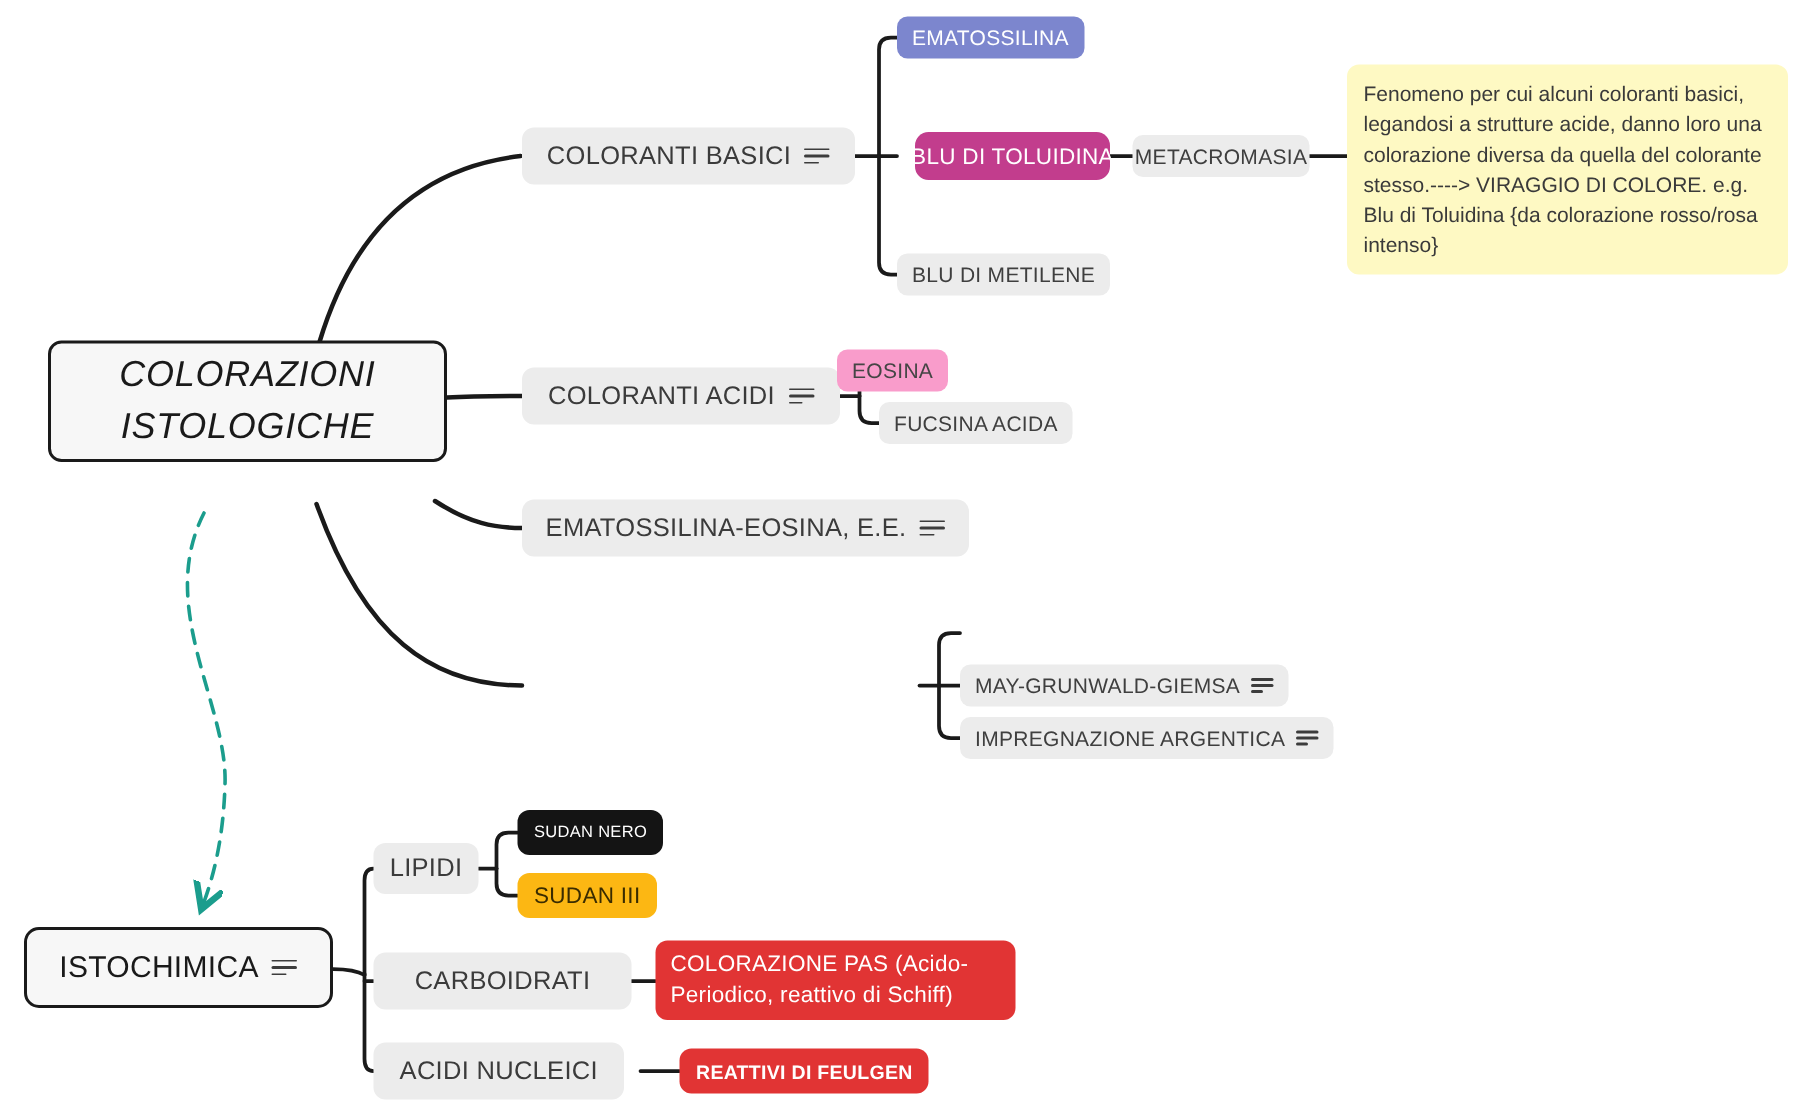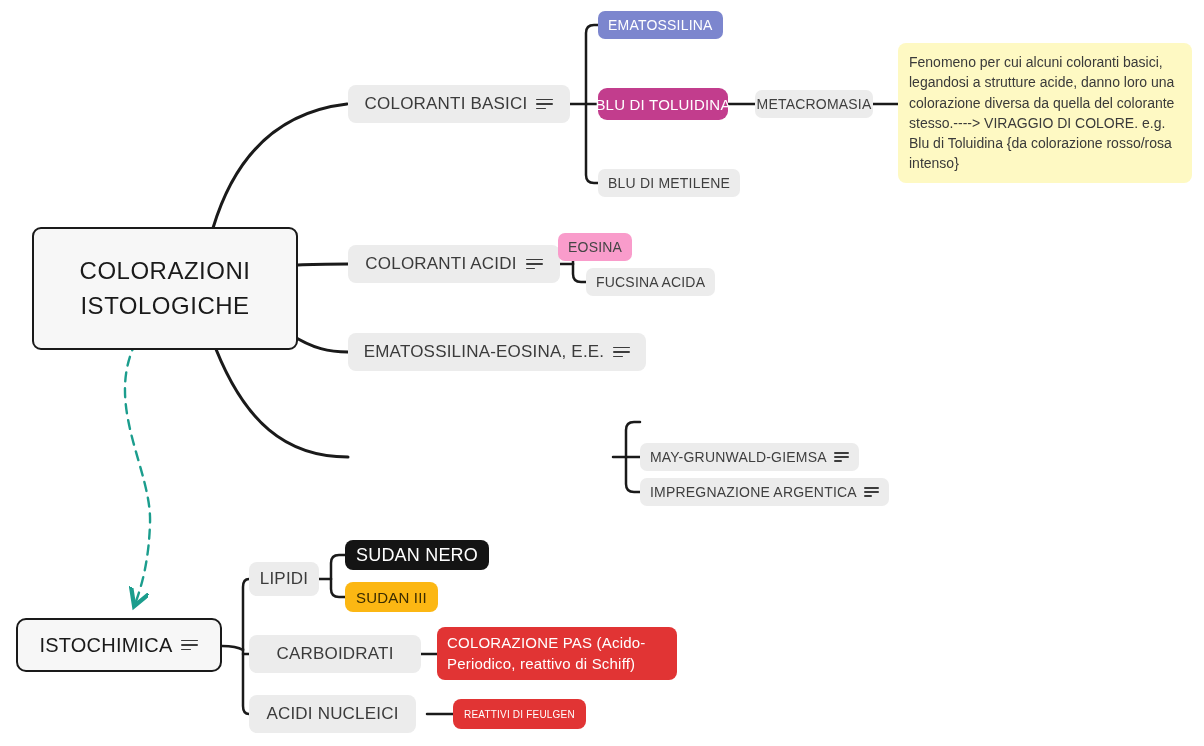--- a/index.html
+++ b/index.html
@@ -25,21 +25,21 @@
   .rootnode{
     background:#f7f7f7;border:2.5px solid #1a1a1a;border-radius:9px;
     font-size:24px;line-height:1.45;color:#1a1a1a;text-align:center;
     white-space:normal;letter-spacing:.5px;
   }
   .istochimica{
     background:#f7f7f7;border:2.5px solid #1a1a1a;border-radius:10px;
     font-size:20px;color:#1a1a1a;
   }
   .purple{background:#7c86ce;color:#ffffff;}
-  .magenta{background:#c23d8d;color:#ffffff;border-radius:9px;}
+  .magenta{background:#c23d8d;color:#ffffff;border-radius:9px;margin-left:12px;}
   .pink{background:#f99ccb;color:#454545;}
   .black{background:#141414;color:#ffffff;}
   .yellow{background:#fcb713;color:#3a2c00;}
   .red{background:#e13434;color:#ffffff;border-radius:8px;}
   .note{
     position:absolute;z-index:1;background:#fef9c3;border-radius:8px;
     font-size:14px;line-height:1.45;color:#3a3a3a;
     padding:9px 11px;box-sizing:border-box;white-space:normal;
   }
   .pasnode{
@@ -97,21 +97,21 @@
     <path class="sub" d="M319 579 H331"></path>
     <path class="sub" d="M331 579 V563 Q331 555 339 555 H345"></path>
     <path class="sub" d="M331 579 V589 Q331 597 339 597 H345"></path>
 
     <path class="sub" d="M413 654 H437"></path>
     <path class="sub" d="M427 714 H453"></path>
 
     <path class="arrow" d="M136 342 C104 405, 152 470, 150 523 C149 557, 143 583, 135 604" marker-end="url(#arrowhead)"></path>
   </svg>
 
-  <div class="node rootnode" style="left:32px;top:227px;width:266px;height:123px;">
+  <div class="node rootnode" style="left:32px;top:227px;width:266px;height:81px;font-style:italic;">
     <span class="lbl">COLORAZIONI ISTOLOGICHE</span>
   </div>
 
   <div class="node lvl1" style="left:348px;top:85px;width:222px;">
     <span class="lbl">COLORANTI BASICI</span>
     <span class="notes-icon">
         <i></i>
         <i></i>
         <i></i>
       </span>
@@ -189,37 +189,37 @@
         <i></i>
         <i></i>
         <i></i>
       </span>
   </div>
 
   <div class="node lvl1" style="left:249px;top:562px;width:70px;height:34px;padding:0 10px;">
     <span class="lbl">LIPIDI</span>
   </div>
 
-  <div class="node black" style="left:345px;top:540px;height:30px;font-size:18px;padding:0 11px;text-align:center;">
+  <div class="node black" style="left:345px;top:540px;height:30px;font-size:11px;padding:0 11px;text-align:center;">
     <span class="lbl">SUDAN NERO</span>
   </div>
 
   <div class="node yellow" style="left:345px;top:582px;height:30px;font-size:15px;padding:0 11px;">
     <span class="lbl">SUDAN III</span>
   </div>
 
   <div class="node lvl1" style="left:249px;top:635px;width:172px;">
     <span class="lbl">CARBOIDRATI</span>
   </div>
 
   <div class="node red pasnode" style="left:437px;top:627px;width:240px;">
     <span class="lbl" style="white-space:normal;">COLORAZIONE PAS (Acido-Periodico, reattivo di Schiff)</span>
   </div>
 
   <div class="node lvl1" style="left:249px;top:695px;width:167px;">
     <span class="lbl">ACIDI NUCLEICI</span>
   </div>
 
-  <div class="node red" style="left:453px;top:699px;height:30px;font-size:10px;padding:0 11px;">
+  <div class="node red" style="left:453px;top:699px;height:30px;font-size:13px;padding:0 11px;font-weight:bold;">
     <span class="lbl">REATTIVI DI FEULGEN</span>
   </div>
 
 </div>
 
 </body></html>

